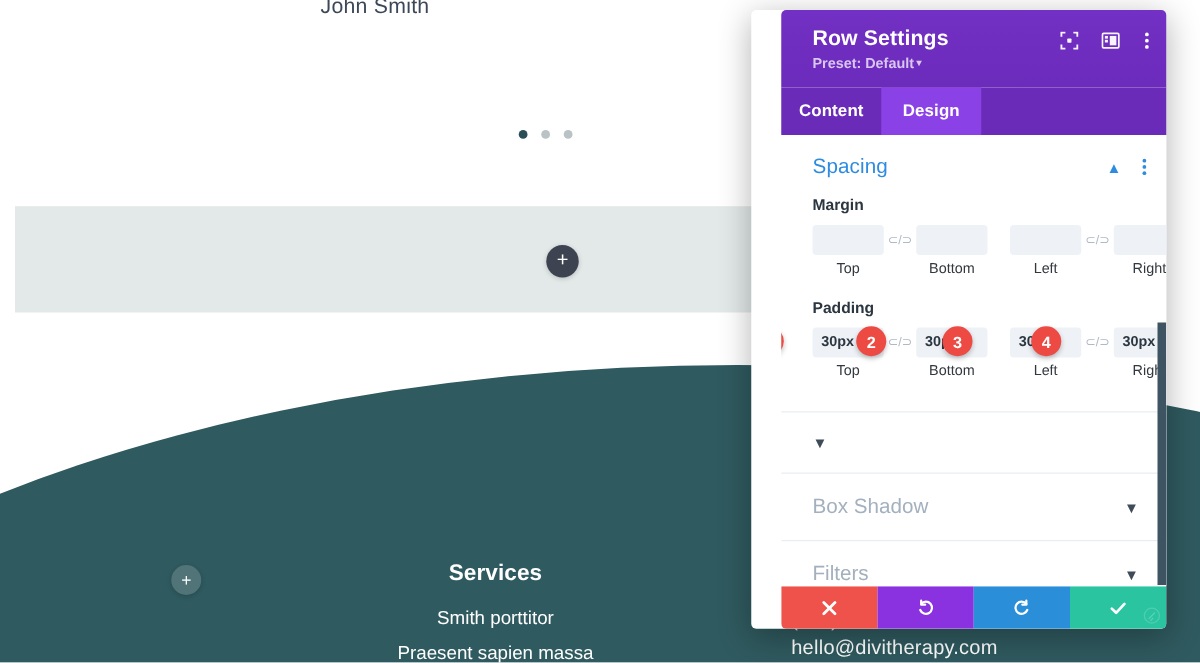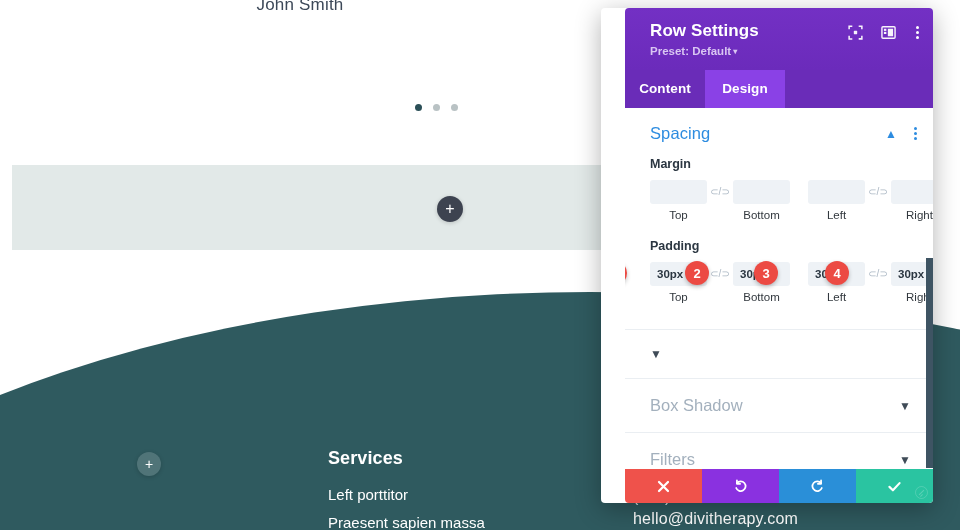--- a/index.html
+++ b/index.html
@@ -48,21 +48,21 @@
     position: absolute; left: 0; top: 250px; width: 960px; height: 280px;
     overflow: hidden;
   }
   .teal-shape {
     position: absolute; left: -360px; top: 42px;
     width: 1900px; height: 1400px;
     background: #2f5a5f;
     border-radius: 50% 50% 0 0 / 34% 34% 0 0;
   }
 
-  .services-block { position: absolute; left: 328px; top: 448px; color: #fff; }
+  .services-block { position: absolute; left: 318px; top: 448px; color: #fff; text-align: center; }
   .services-title { font-size: 18px; font-weight: 700; letter-spacing: .1px; }
   .services-line { font-size: 15px; margin-top: 17px; font-weight: 400; }
   .services-line.l2 { margin-top: 11px; }
   .contact-email {
     position: absolute; left: 633px; top: 510px;
     color: #ffffff; font-size: 16px; letter-spacing: .2px;
   }
   .contact-ghost {
     position: absolute; left: 633px; top: 488px;
     color: #ffffff; font-size: 16px; opacity: .85;
@@ -225,21 +225,21 @@
   <div class="add-btn one">+</div>
 
   <div class="teal-wrap">
     <div class="teal-shape"></div>
   </div>
 
   <div class="add-btn two">+</div>
 
   <div class="services-block">
     <div class="services-title">Services</div>
-    <div class="services-line">Left porttitor</div>
+    <div class="services-line">Smith porttitor</div>
     <div class="services-line l2">Praesent sapien massa</div>
   </div>
 
   <div class="contact-ghost">(555) 555-5555</div>
   <div class="contact-email">hello@divitherapy.com</div>
 </div>
 
 <div id="modal">
 
   <div class="modal-head">

